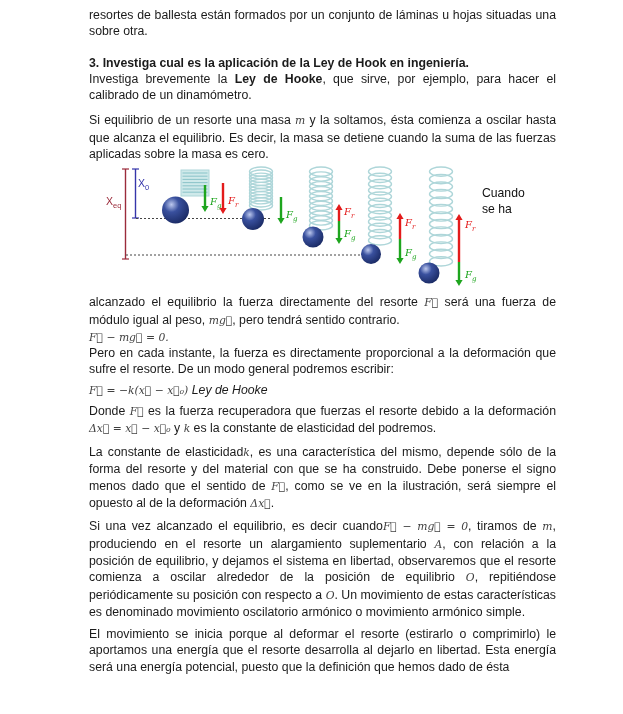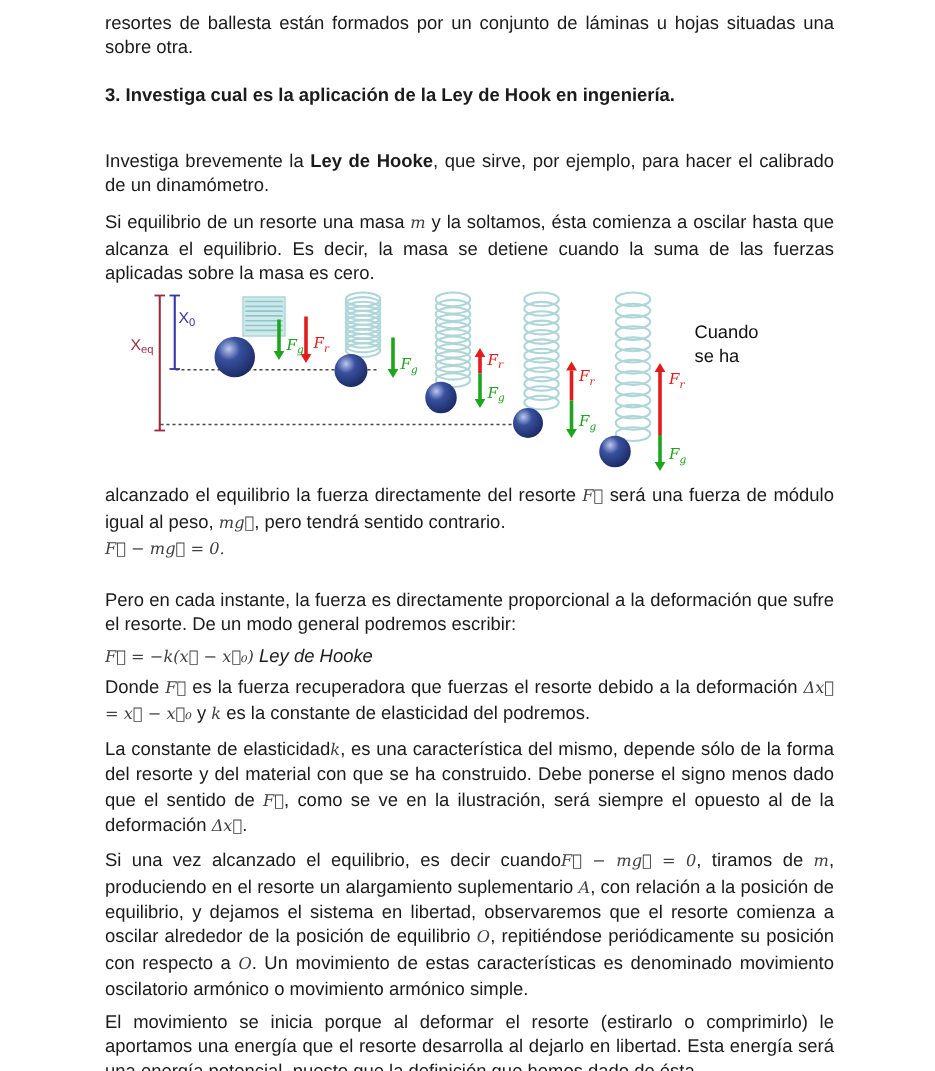--- a/index.html
+++ b/index.html
@@ -1,30 +1,30 @@
 <!DOCTYPE html>
 <html><head>
 <meta charset="utf-8">
 <style>
   html,body{margin:0;padding:0;background:#ffffff;}
   .page{
     position:relative; width:623px; height:714px; box-sizing:border-box;
-    padding:7px 67px 0 70px; background:#ffffff; overflow:hidden;
+    padding:7px 67px 0 89px; background:#ffffff; overflow:hidden;
     font-family:"Liberation Sans", sans-serif; color:#1b1b1b;
   }
   .para{ margin:0; font-size:12.3px; line-height:16.3px; text-align:justify; }
   .para.left{ text-align:left; }
   .bold{ font-weight:bold; }
   .b{ font-weight:bold; }
   .i{ font-style:italic; }
   .m{ font-family:"DejaVu Serif", serif; font-style:italic; font-size:10.8px; color:#3f3f3f; }
   .formula{ line-height:15px; text-align:left; }
-  .mb1{margin-bottom:1px}.mb2{margin-bottom:2px}.mb4{margin-bottom:19px}
+  .mb1{margin-bottom:1px}.mb2{margin-bottom:2px}.mb4{margin-bottom:0}
   .mb5{margin-bottom:5px}.mb6{margin-bottom:6px}.mb7{margin-bottom:7px}
-  .mb9{margin-bottom:9px}.mb15{margin-bottom:15px}.mb28{margin-bottom:28px}
+  .mb9{margin-bottom:9px}.mb15{margin-bottom:15px}.mb28{}
   .figure{ width:490px; height:128px; margin:2px 0 2px 8px; position:relative; }
   .figure svg{ display:block; }
 </style>
 </head>
 <body>
 
 <div class="page">
 
   <p class="para mb15"><span>resortes de ballesta están formados por un conjunto de láminas u hojas situadas una sobre otra.</span></p>
 

